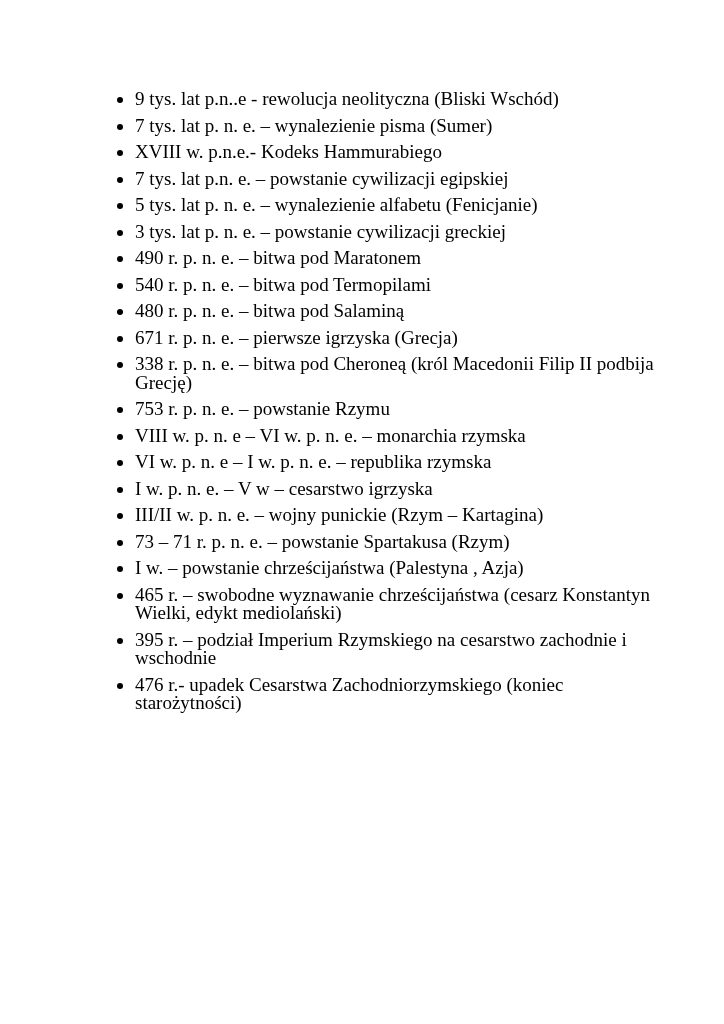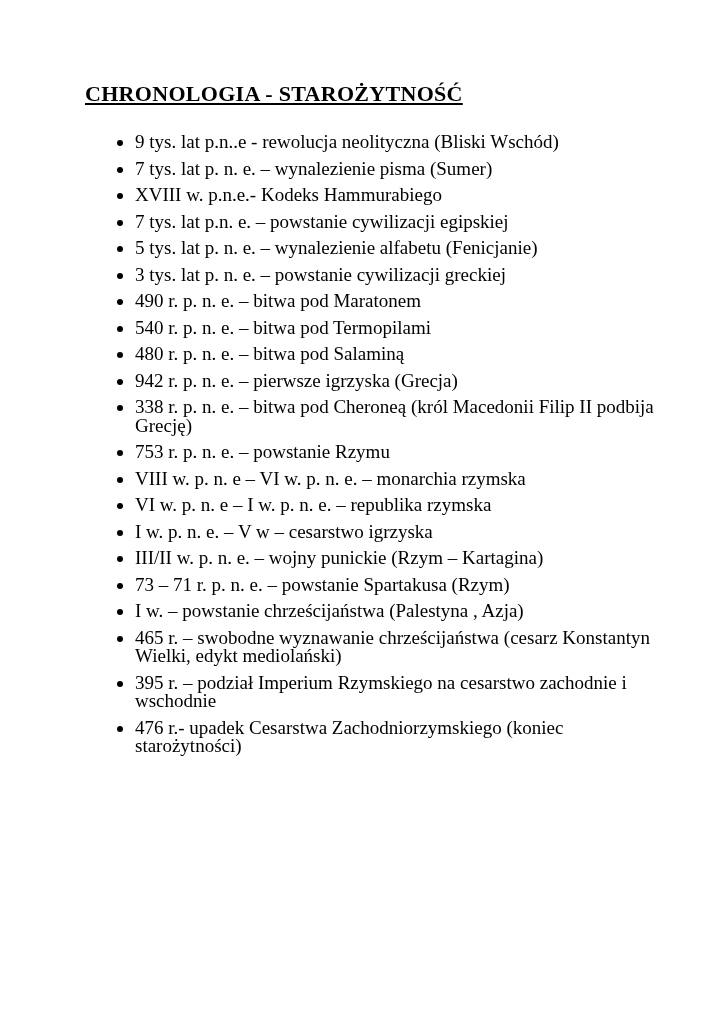--- a/index.html
+++ b/index.html
@@ -38,32 +38,31 @@
     font-size: 19px;
     line-height: 18.5px;
     margin: 8px;
     padding: 0;
   }
 </style>
 </head>
 <body>
 
 <div class="page">
-  <h1 class="doc-title">CHRONOLOGIA - STAROŻYTNOŚĆ</h1>
   <ul class="event-list">
     <li>9 tys. lat p.n..e -  rewolucja neolityczna (Bliski Wschód)</li>
     <li>7 tys. lat  p. n. e.  – wynalezienie pisma  (Sumer)</li>
     <li>XVIII w. p.n.e.- Kodeks Hammurabiego</li>
     <li>7 tys. lat p.n. e. – powstanie cywilizacji egipskiej</li>
     <li>5 tys. lat  p. n. e. – wynalezienie alfabetu (Fenicjanie)</li>
     <li>3 tys. lat p. n. e. – powstanie cywilizacji greckiej</li>
     <li>490 r. p. n. e. – bitwa pod Maratonem</li>
     <li>540 r. p. n. e. – bitwa pod Termopilami</li>
     <li>480 r. p. n. e. – bitwa pod Salaminą</li>
-    <li>942 r. p. n. e. – pierwsze igrzyska (Grecja)</li>
+    <li>671 r. p. n. e. – pierwsze igrzyska (Grecja)</li>
     <li>338 r. p. n. e. – bitwa pod Cheroneą (król Macedonii Filip II podbija Grecję)</li>
     <li>753 r. p. n. e. – powstanie Rzymu</li>
     <li>VIII w. p. n. e – VI w. p. n. e. – monarchia rzymska</li>
     <li>VI w. p. n. e – I w. p. n. e. – republika rzymska</li>
     <li>I w. p. n. e. – V w – cesarstwo igrzyska</li>
     <li>III/II w. p. n. e. – wojny punickie (Rzym – Kartagina)</li>
     <li>73 – 71  r. p. n. e. – powstanie Spartakusa (Rzym)</li>
     <li>I w. – powstanie chrześcijaństwa (Palestyna , Azja)</li>
     <li>465 r. – swobodne wyznawanie chrześcijaństwa (cesarz Konstantyn Wielki, edykt mediolański)</li>
     <li>395 r. – podział Imperium Rzymskiego na cesarstwo zachodnie i wschodnie</li>

